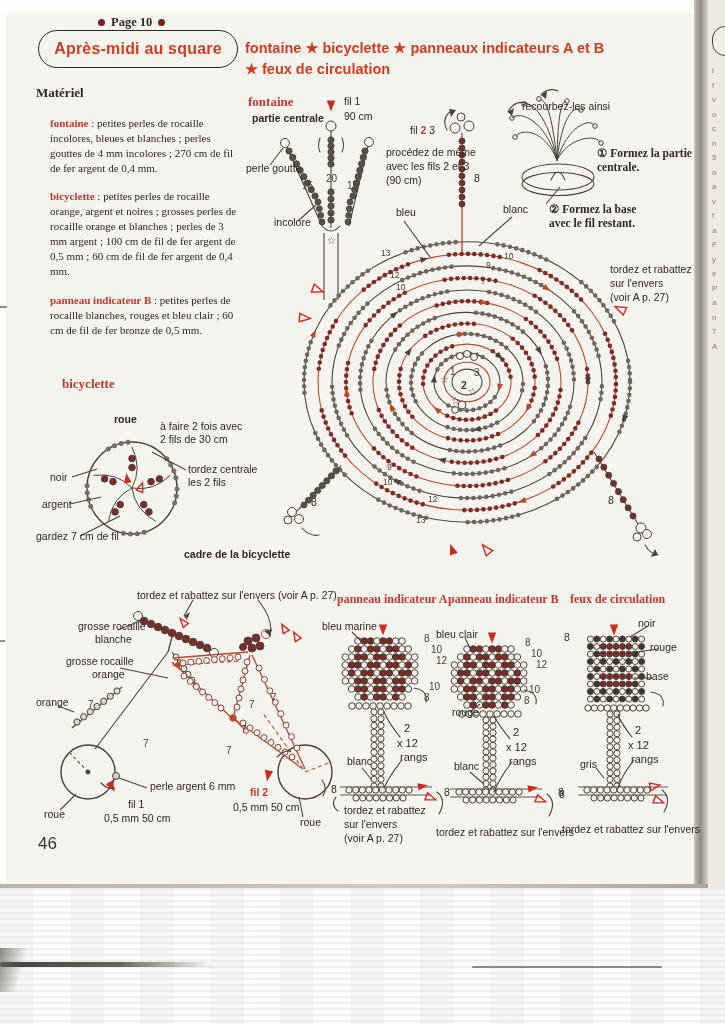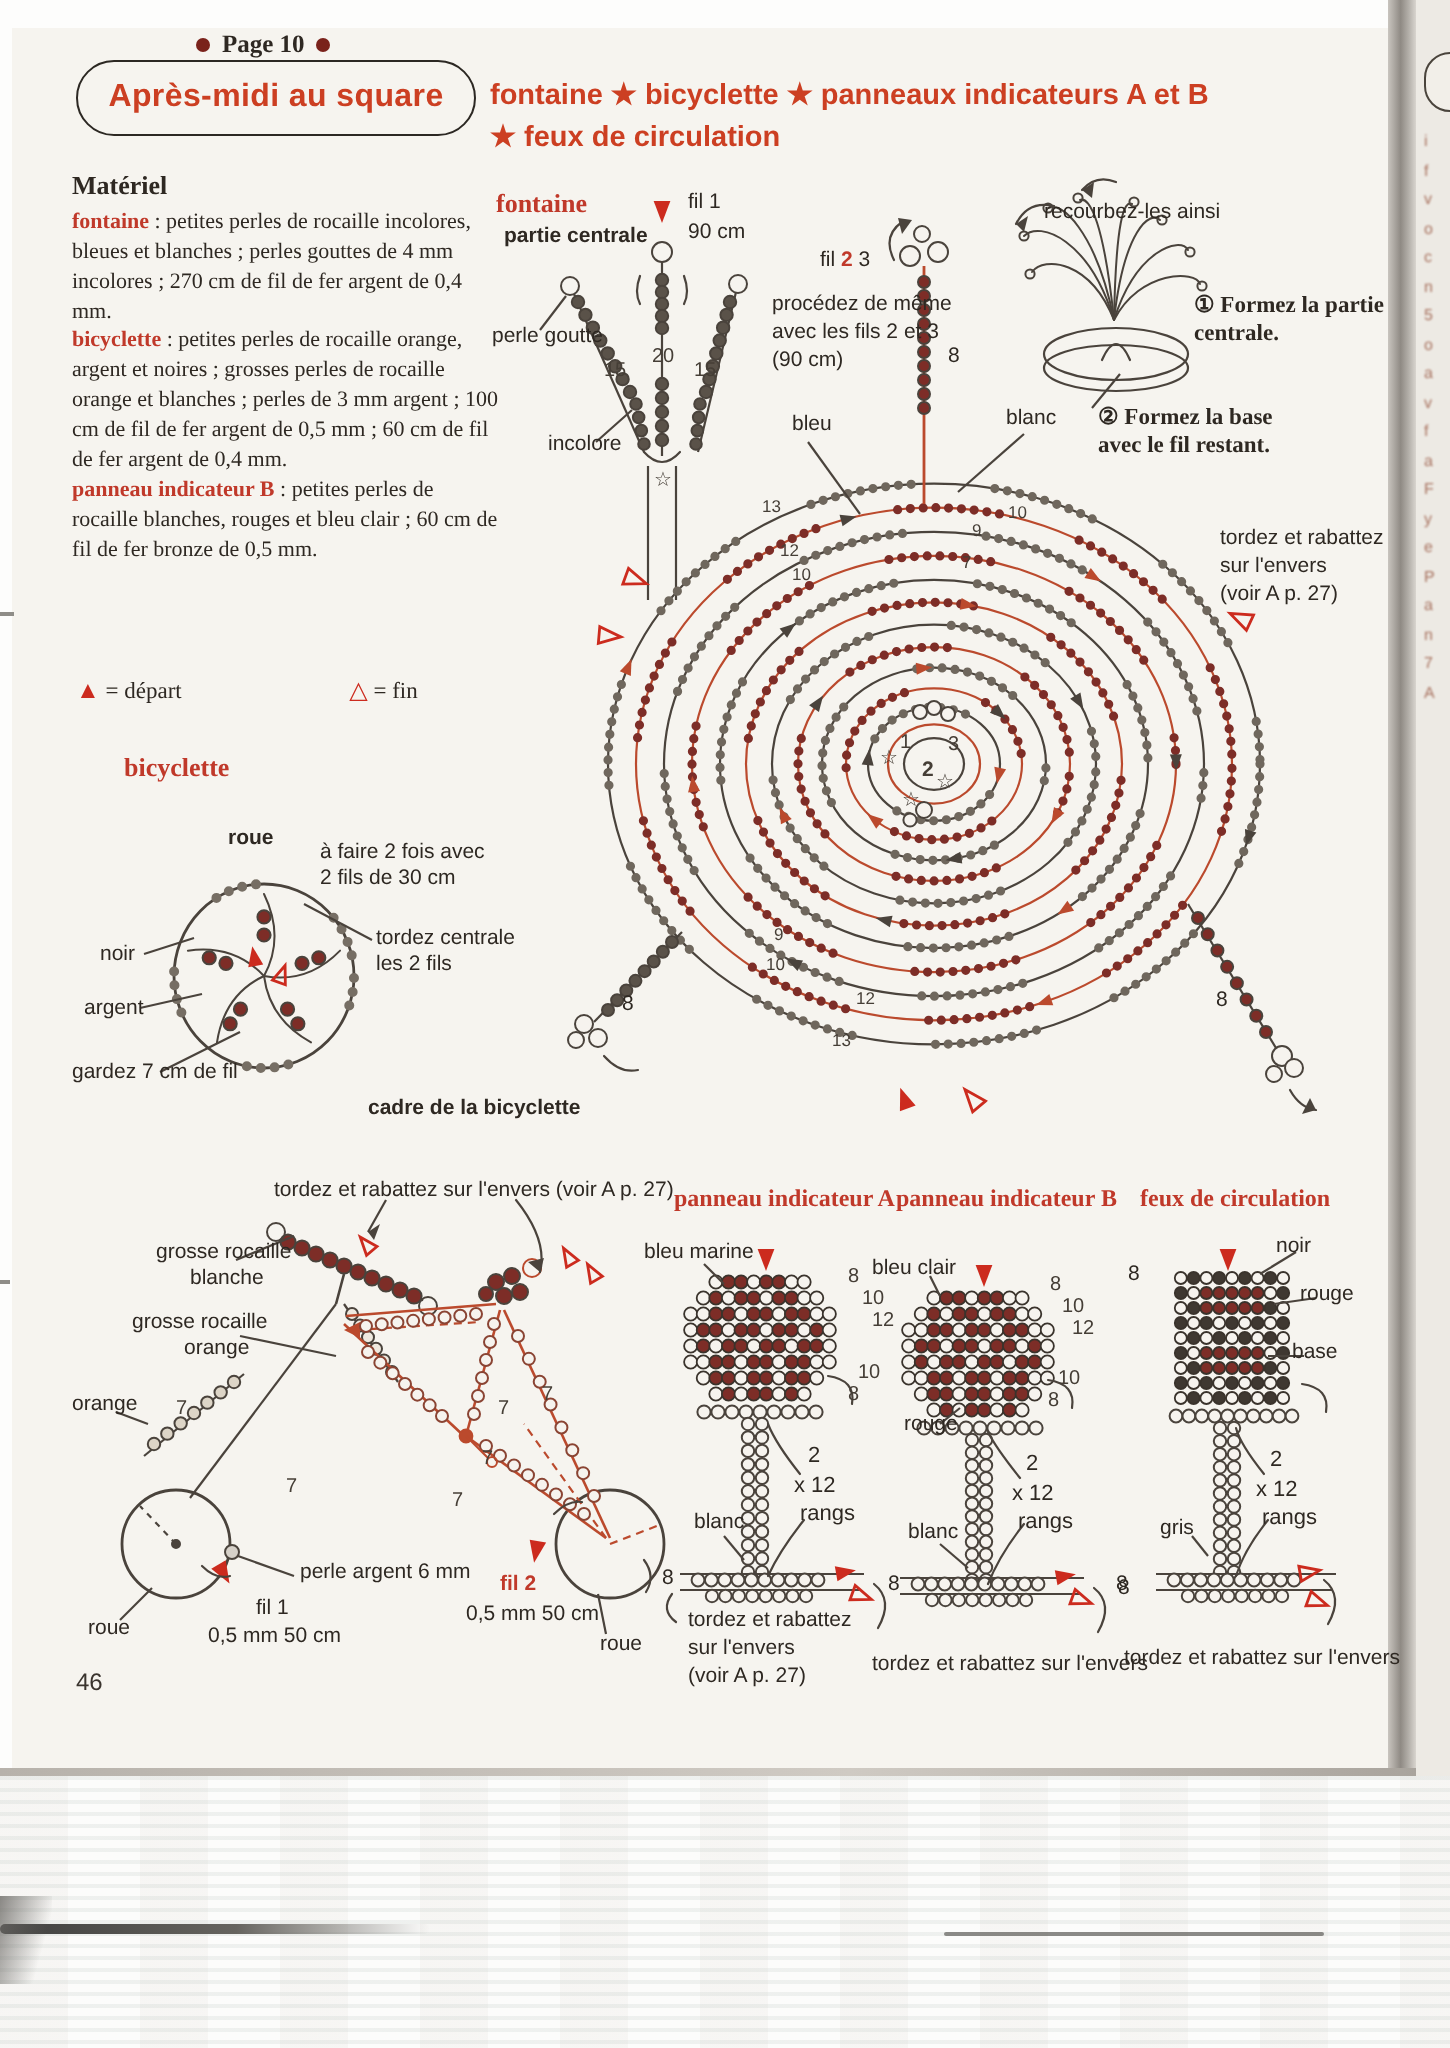--- a/index.html
+++ b/index.html
@@ -38,21 +38,21 @@
          border-radius:22px;background:#f6f4ef;display:flex;align-items:center;justify-content:center;}
   #pagemarker{position:absolute;left:92px;top:15px;background:#f6f4ef;padding:0 6px;
          font-family:"Liberation Serif",serif;font-weight:bold;font-size:12.5px;display:flex;align-items:center;gap:6px;}
   #pagemarker .dot{width:7px;height:7px;border-radius:50%;background:#7a221b;display:inline-block;}
   #title{font-size:16px;font-weight:bold;color:#cc3f22;letter-spacing:.2px;}
   #subtitle{position:absolute;left:245px;top:38px;width:440px;font-size:14.5px;font-weight:bold;color:#cc3f22;line-height:1.45;}
 
   #materiel{position:absolute;left:36px;top:84px;width:216px;font-family:"Liberation Serif",serif;
          font-size:11px;line-height:1.36;}
   #materiel h3{margin:0 0 2px 0;font-size:13px;}
-  #materiel p{margin:0;}
+  #materiel p{margin:14px;}
   #materiel .lead{color:#c0392a;font-weight:bold;}
   #legend{position:absolute;left:38px;top:338px;width:300px;font-family:"Liberation Serif",serif;font-size:11.5px;}
   #legend .tri{color:#cc2b1e;font-size:12px;}
   #legend .gap{display:inline-block;width:78px;}
 
   svg#art{position:absolute;left:0;top:0;pointer-events:none;}
 </style>
 </head>
 <body>
 
@@ -101,27 +101,20 @@
   <div id="subtitle">
     <div>fontaine ★ bicyclette ★ panneaux indicateurs A et B</div>
     <div>★ feux de circulation</div>
   </div>
 
   <div id="materiel">
     <h3>Matériel</h3>
     <p><span class="lead">fontaine</span><span> : petites perles de rocaille incolores, bleues et blanches ; perles gouttes de 4 mm incolores ; 270 cm de fil de fer argent de 0,4 mm.</span></p>
     <p><span class="lead">bicyclette</span><span> : petites perles de rocaille orange, argent et noires ; grosses perles de rocaille orange et blanches ; perles de 3 mm argent ; 100 cm de fil de fer argent de 0,5 mm ; 60 cm de fil de fer argent de 0,4 mm.</span></p>
     <p><span class="lead">panneau indicateur B</span><span> : petites perles de rocaille blanches, rouges et bleu clair ; 60 cm de fil de fer bronze de 0,5 mm.</span></p>
-  </div>
-  <div id="legend">
-    <span class="tri">▲</span>
-    <span>= départ</span>
-    <span class="gap"></span>
-    <span class="tri">△</span>
-    <span>= fin</span>
   </div>
 
   <svg id="art" width="725" height="1024">
       <line x1="287" y1="147" x2="322" y2="226" stroke="#4a433c" stroke-width="1.1" stroke-dasharray="none" fill="none"></line>
       <line x1="331" y1="131" x2="331" y2="228" stroke="#4a433c" stroke-width="1.1" stroke-dasharray="none" fill="none"></line>
       <line x1="368" y1="146" x2="349" y2="226" stroke="#4a433c" stroke-width="1.1" stroke-dasharray="none" fill="none"></line>
       <circle cx="289" cy="151" r="3.1" fill="#5a5249" stroke="#4a433c" stroke-width="1"></circle>
       <circle cx="292.7142857142857" cy="157.42857142857142" r="3.1" fill="#5a5249" stroke="#4a433c" stroke-width="1"></circle>
       <circle cx="296.42857142857144" cy="163.85714285714286" r="3.1" fill="#5a5249" stroke="#4a433c" stroke-width="1"></circle>
       <circle cx="300.14285714285717" cy="170.28571428571428" r="3.1" fill="#5a5249" stroke="#4a433c" stroke-width="1"></circle>
@@ -936,21 +929,21 @@
   <div class="lbl sm" style="left:271px;top:692px;font-size:10px">7</div>
   <div class="lbl sm" style="left:241px;top:724px;font-size:10px">7</div>
   <div class="lbl sm" style="left:226px;top:745px;font-size:10px">7</div>
   <div class="lbl" style="left:150px;top:780px">perle argent 6 mm</div>
   <div class="lbl" style="left:128px;top:798px">fil 1</div>
   <div class="lbl" style="left:104px;top:812px">0,5 mm  50 cm</div>
   <div class="lbl red b" style="left:250px;top:786px">fil 2</div>
   <div class="lbl" style="left:233px;top:801px">0,5 mm  50 cm</div>
   <div class="lbl" style="left:44px;top:808px">roue</div>
   <div class="lbl" style="left:300px;top:816px">roue</div>
-  <div class="lbl" style="left:38px;top:834px;font-size:12px;color:#3a342e">46</div>
+  <div class="lbl" style="left:38px;top:834px;font-size:17px;color:#3a342e">46</div>
 
   <div class="lbl serif b red" style="left:337px;top:592px;font-size:12px">panneau indicateur A</div>
   <div class="lbl serif b red" style="left:448px;top:592px;font-size:12px">panneau indicateur B</div>
   <div class="lbl serif b red" style="left:570px;top:592px;font-size:12px">feux de circulation</div>
 
   <div class="lbl" style="left:322px;top:620px">bleu marine</div>
   <div class="lbl sm" style="left:424px;top:633px;font-size:10px">8</div>
   <div class="lbl sm" style="left:431px;top:644px;font-size:10px">10</div>
   <div class="lbl sm" style="left:436px;top:655px;font-size:10px">12</div>
   <div class="lbl sm" style="left:429px;top:681px;font-size:10px">10</div>

